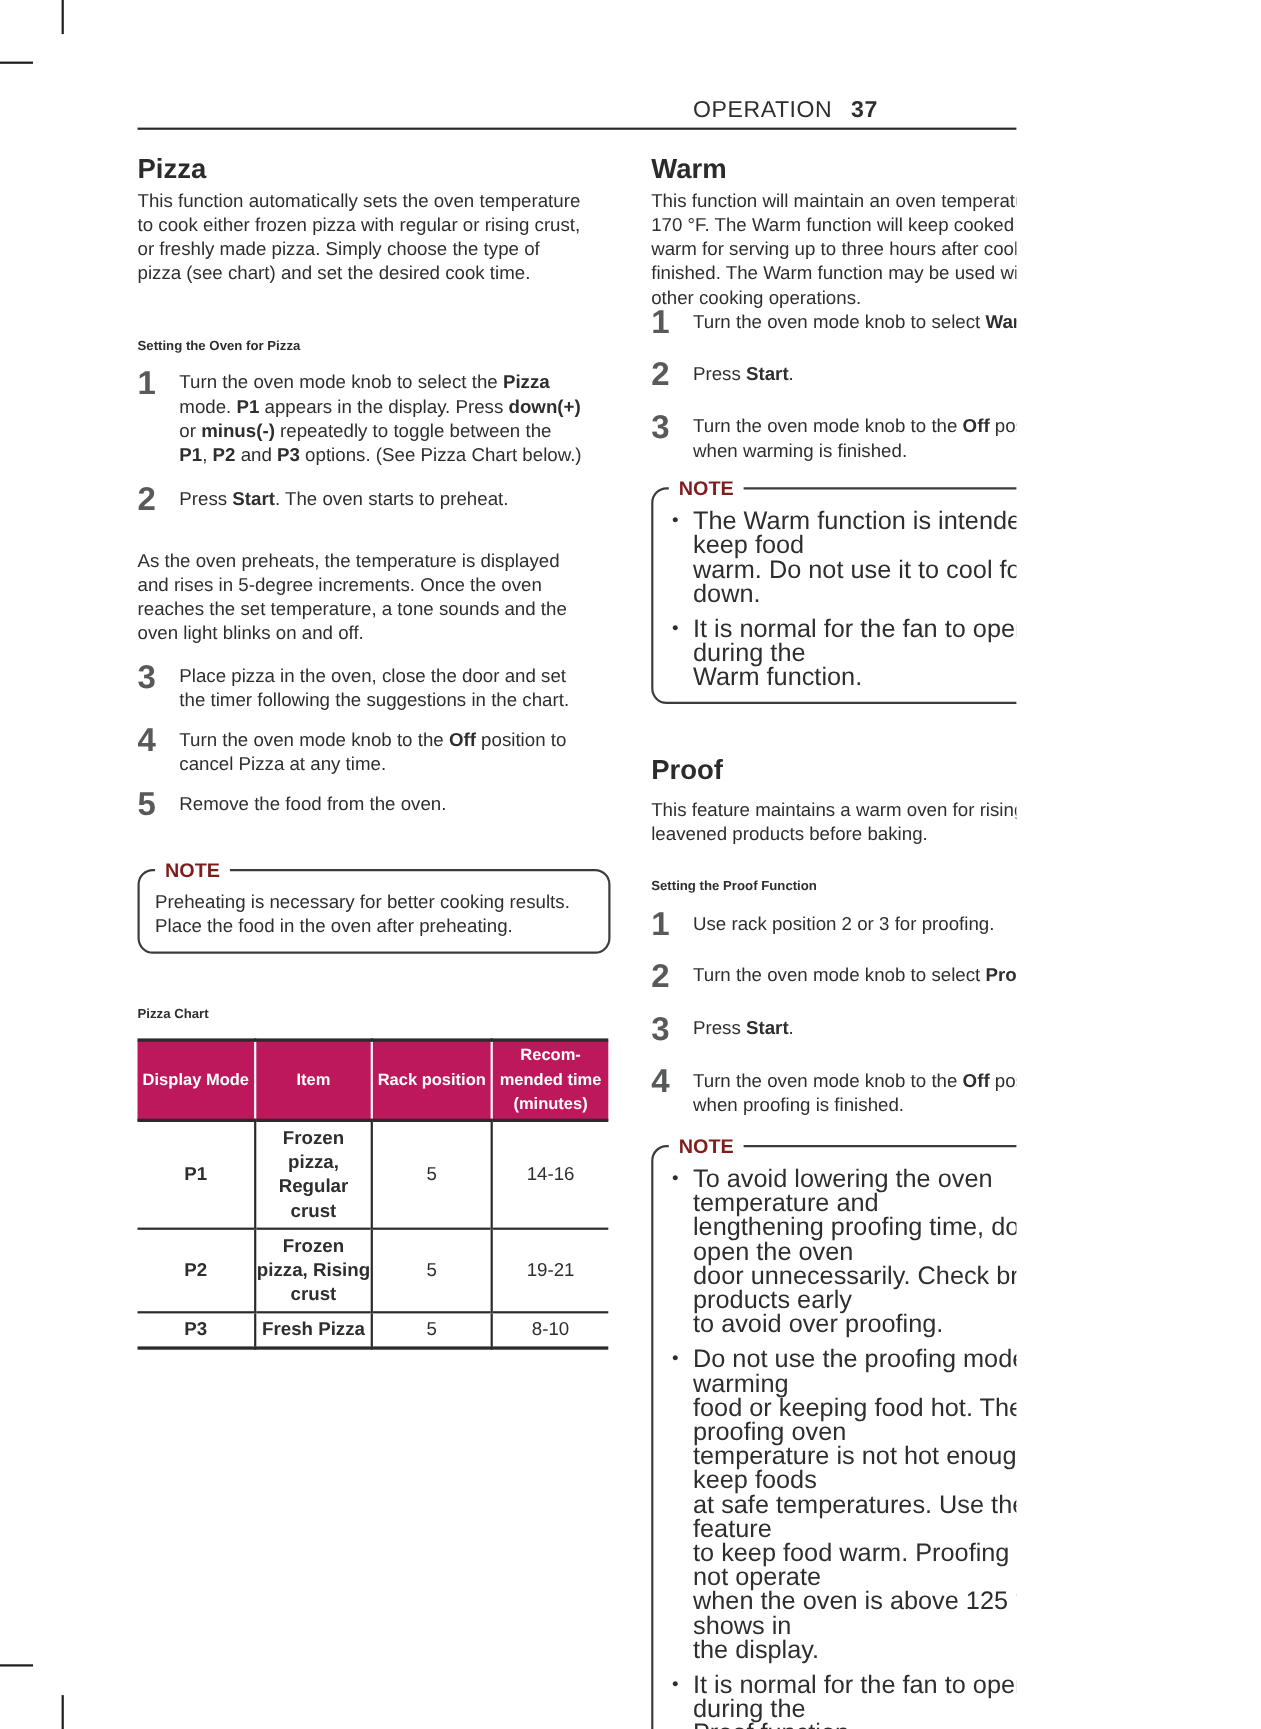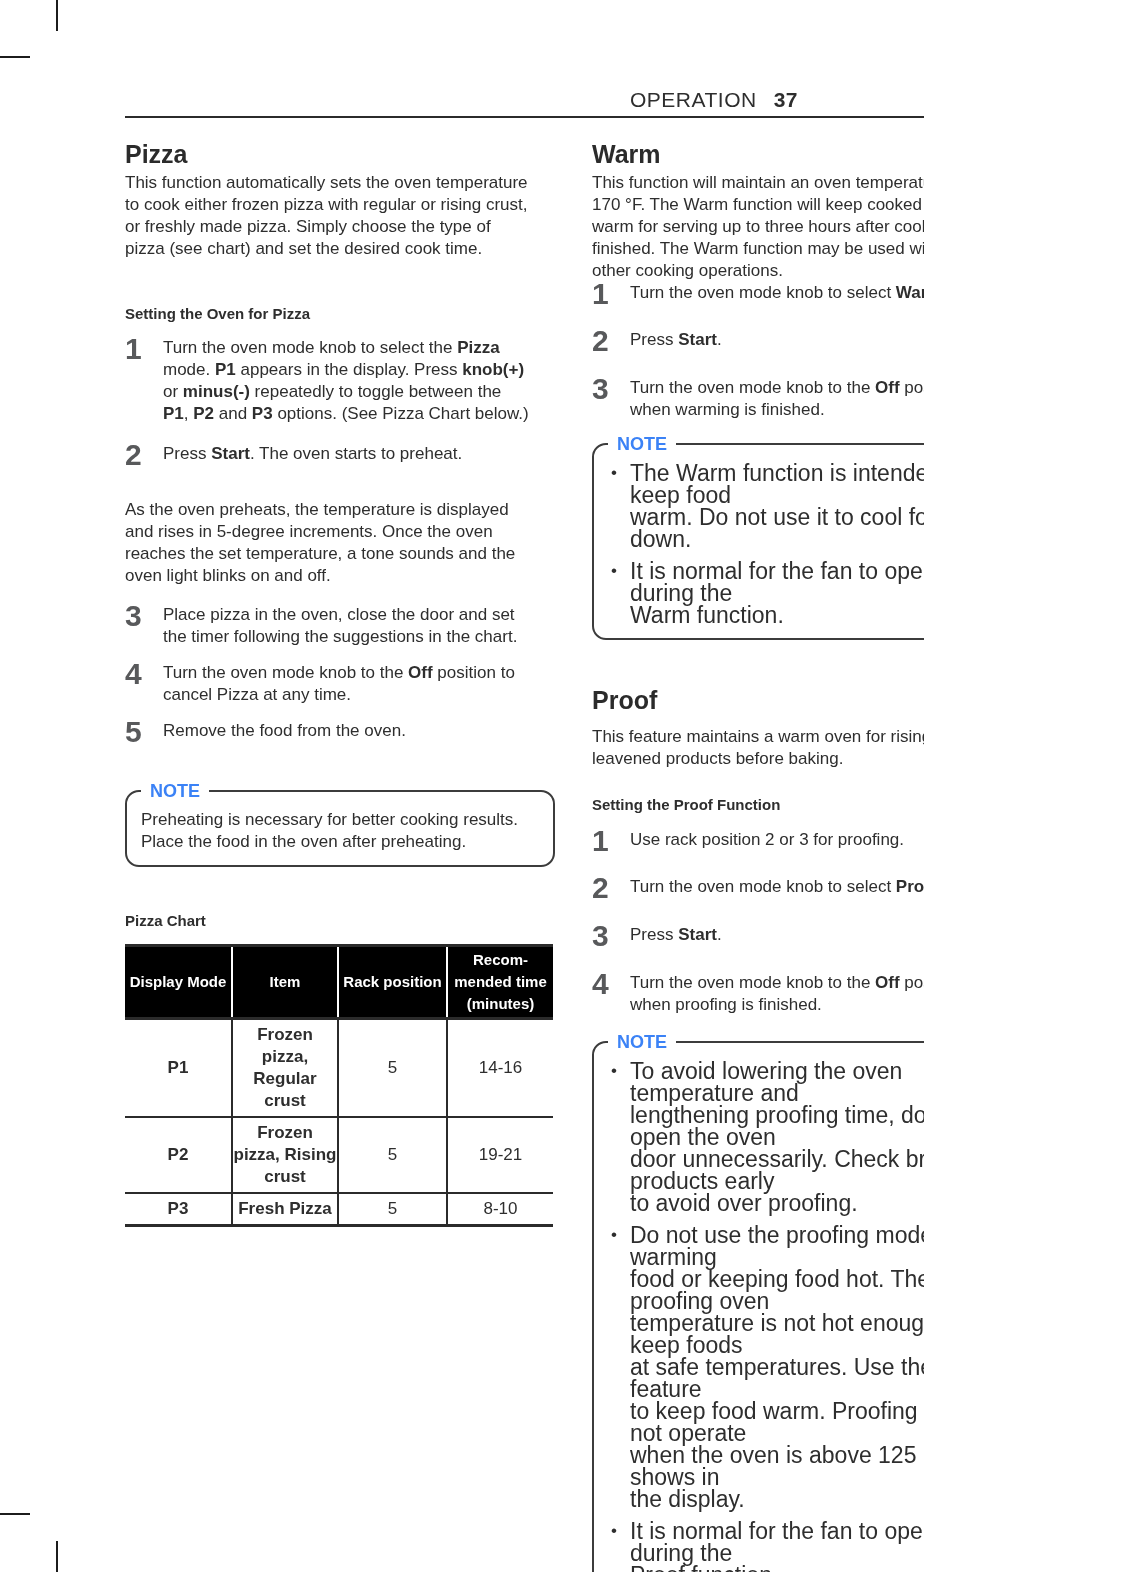--- a/index.html
+++ b/index.html
@@ -50,21 +50,21 @@
     font-size: 16px;
     letter-spacing: 2.5px;
   }
 
   
   .col { position: absolute; top: 140px; width: 430px; }
   .col-left  { left: 125px; }
   .col-right { left: 592px; }
 
   h2.sec-title { font-size: 25px; line-height: 28px; font-weight: bold; color: #2b2b2b; margin: 0 0 4px; }
-  h3.sub-title { font-size: 15px; line-height: 22px; font-weight: bold; margin: 43px 0 12px; }
+  h3.sub-title { font-size: 12px; line-height: 22px; font-weight: bold; margin: 43px 0 12px; }
   .para { font-size: 17px; line-height: 22px; white-space: pre-line; }
 
   
   .step { display: flex; margin-bottom: 18px; }
   .step-num {
     flex: none; width: 38px;
     font-size: 30px; line-height: 23px;
     font-weight: bold; color: #58595b;
   }
   .step-text { flex: 1; font-size: 17px; line-height: 22px; white-space: pre-line; }
@@ -82,42 +82,42 @@
     padding: 17px 12px 12px 14px;
     margin-top: 47px;
   }
   .note-label {
     position: absolute;
     top: -12px; left: 14px;
     background: #ffffff;
     padding: 0 9px;
     font-size: 18px; line-height: 22px;
     font-weight: bold;
-    color: #3b82f6;
+    color: #7f1d1d;
   }
   .note-text { font-size: 17px; line-height: 22px; white-space: pre-line; }
   .nb { display: flex; margin-bottom: 10px; }
   .nb:last-child { margin-bottom: 0; }
   .nb-dot { flex: none; width: 22px; padding-left: 3px; font-size: 17px; line-height: 22px; }
   .nb-text { flex: 1; font-size: 23px; line-height: 22px; white-space: pre-line; }
   .note-warm { margin-top: 22px; }
   .note-proof { margin-top: 25px; }
   h2.proof-title { margin-top: 46px; margin-bottom: 12px; }
 
   
   .chart-title { margin: 50px 0 6px; }
   table.chart {
     width: 428px;
     border-collapse: collapse;
     table-layout: fixed;
     border-top: 3px solid #2b2b2b;
     border-bottom: 3px solid #2b2b2b;
   }
   table.chart th {
-    background: #000000;
+    background: #be185d;
     color: #ffffff;
     font-size: 15px;
     line-height: 22px;
     font-weight: bold;
     text-align: center;
     vertical-align: middle;
     white-space: pre-line;
     height: 70px;
     padding: 2px 0;
     border-left: 2px solid #ffffff;
@@ -168,21 +168,21 @@
     <p class="para">This function automatically sets the oven temperature
 to cook either frozen pizza with regular or rising crust,
 or freshly made pizza. Simply choose the type of
 pizza (see chart) and set the desired cook time.</p>
 
     <h3 class="sub-title">Setting the Oven for Pizza</h3>
 
     <div class="step">
       <div class="step-num">1</div>
       <div class="step-text"><span>Turn the oven mode knob to select the </span><b>Pizza</b><span>
-mode. </span><b>P1</b><span> appears in the display. Press </span><b>knob(+)</b><span>
+mode. </span><b>P1</b><span> appears in the display. Press </span><b>down(+)</b><span>
 or </span><b>minus(-)</b><span> repeatedly to toggle between the
 </span><b>P1</b><span>, </span><b>P2</b><span> and </span><b>P3</b><span> options. (See Pizza Chart below.)</span></div>
     </div>
     <div class="step">
       <div class="step-num">2</div>
       <div class="step-text"><span>Press </span><b>Start</b><span>. The oven starts to preheat.</span></div>
     </div>
 
     <p class="para para-preheat">As the oven preheats, the temperature is displayed
 and rises in 5-degree increments. Once the oven

